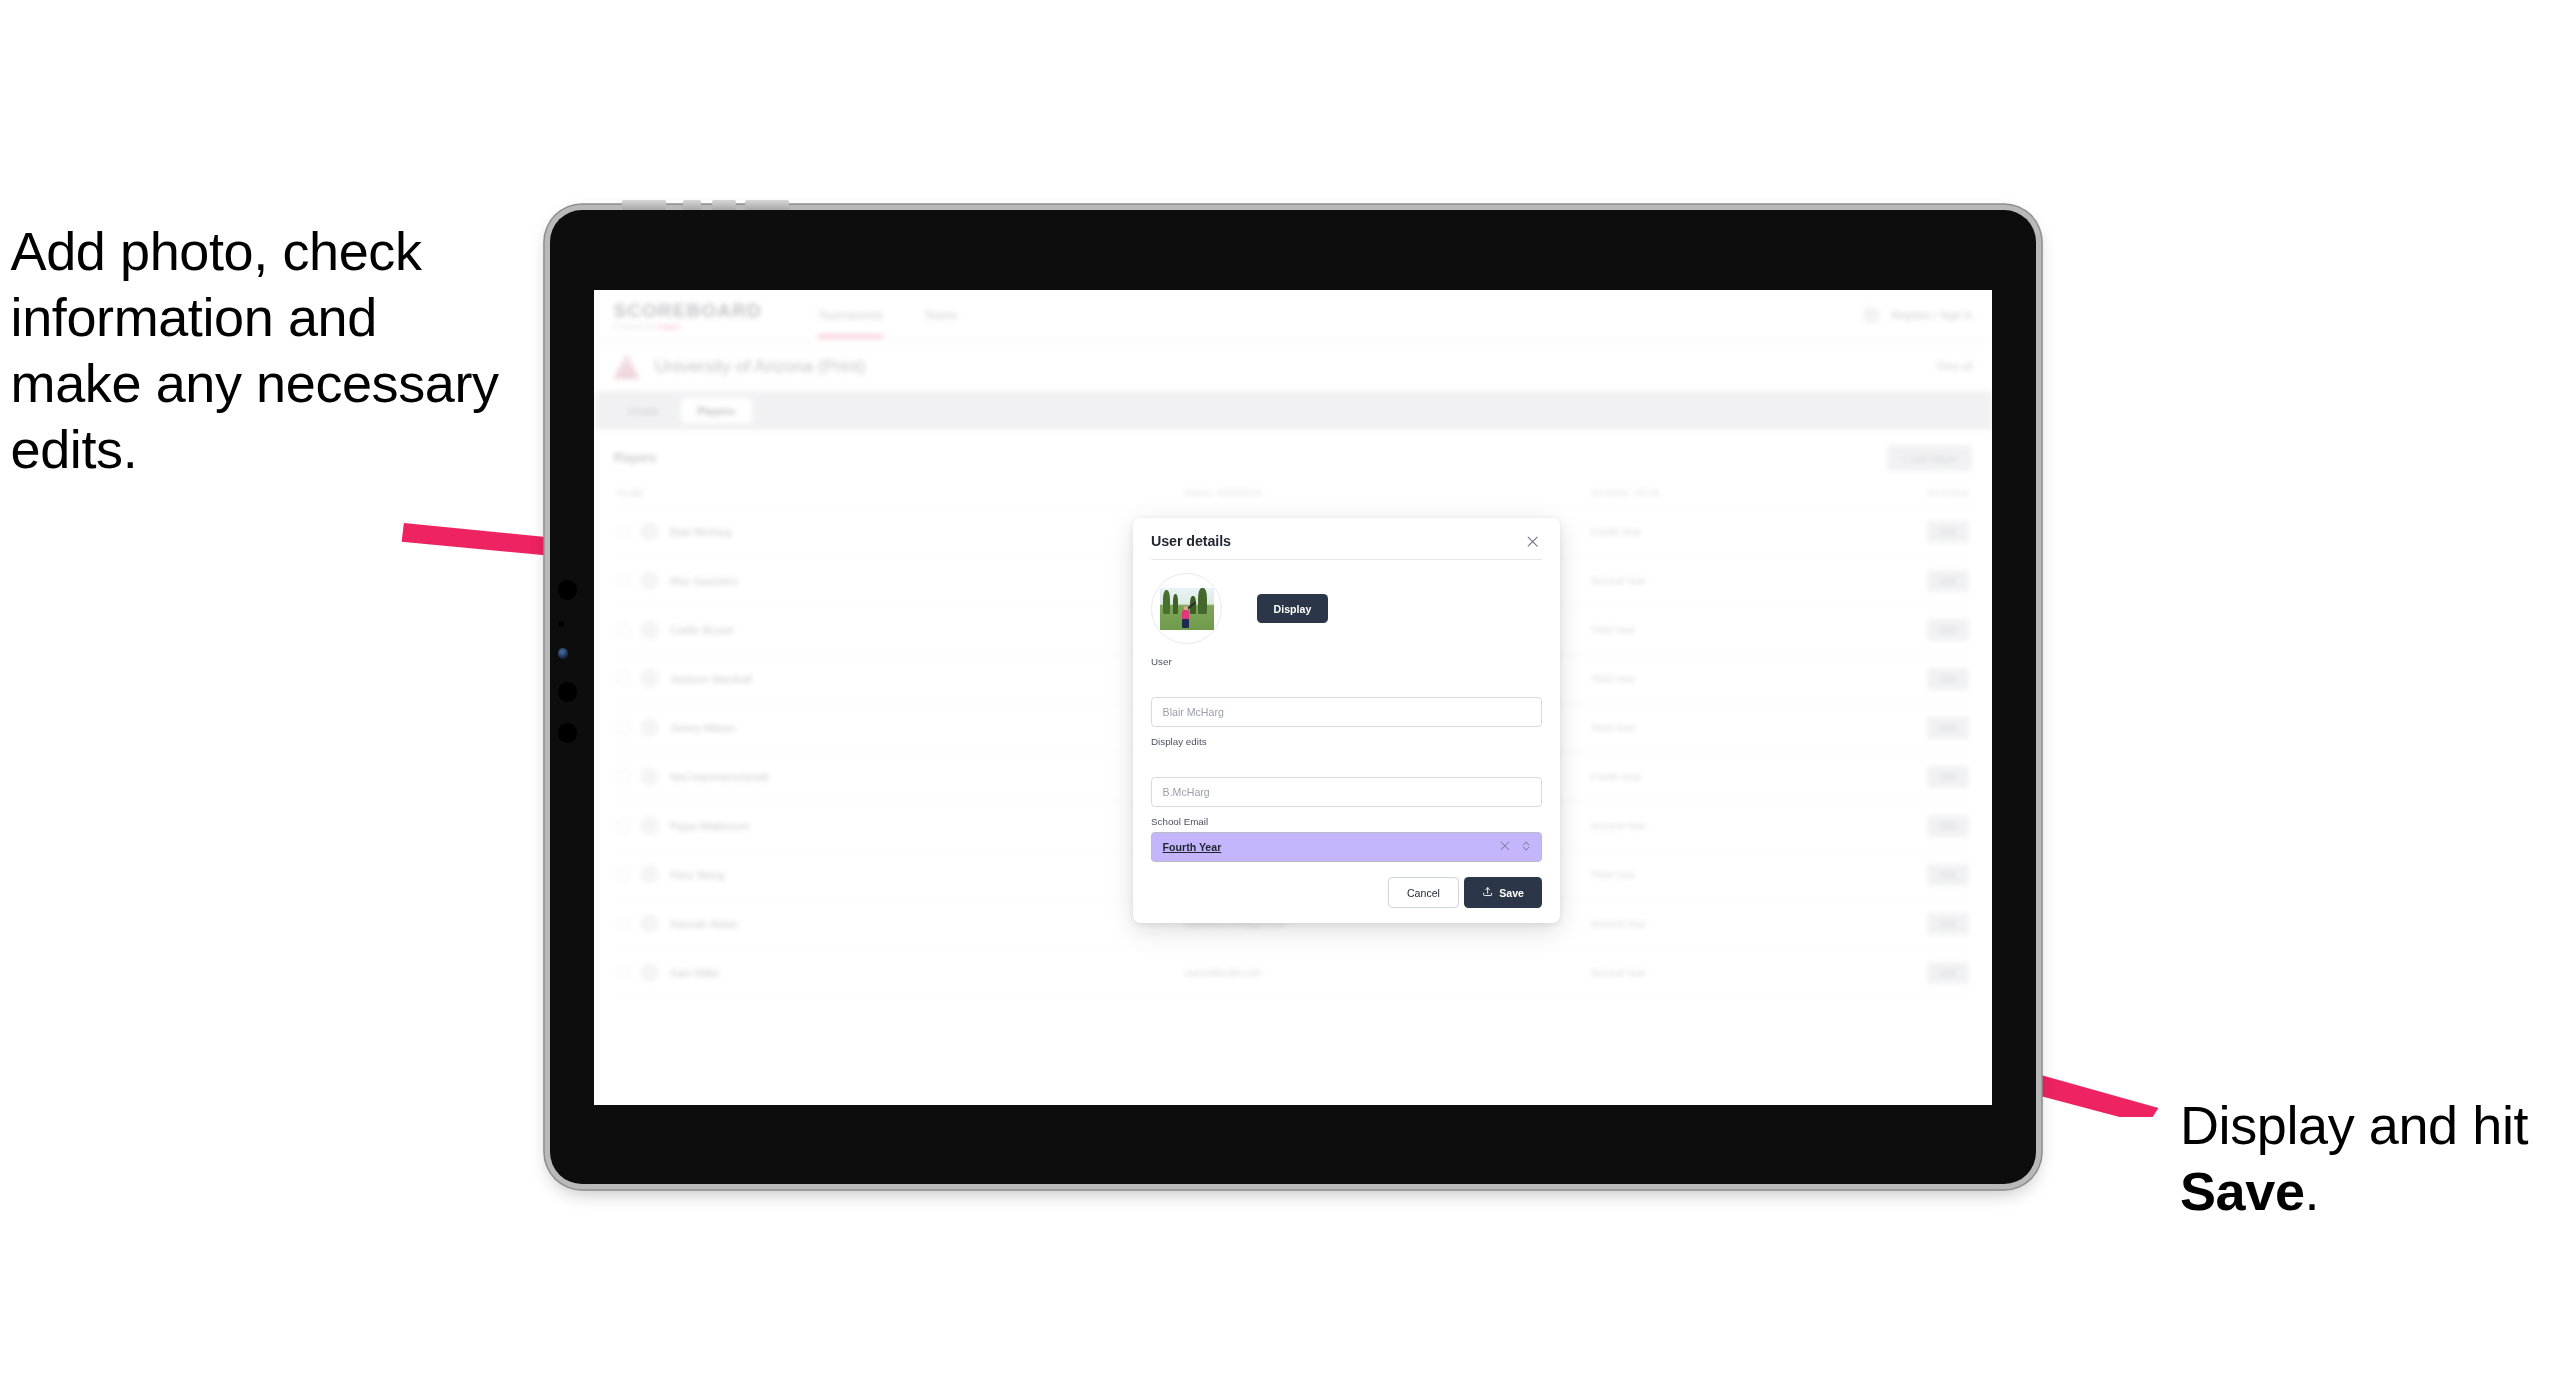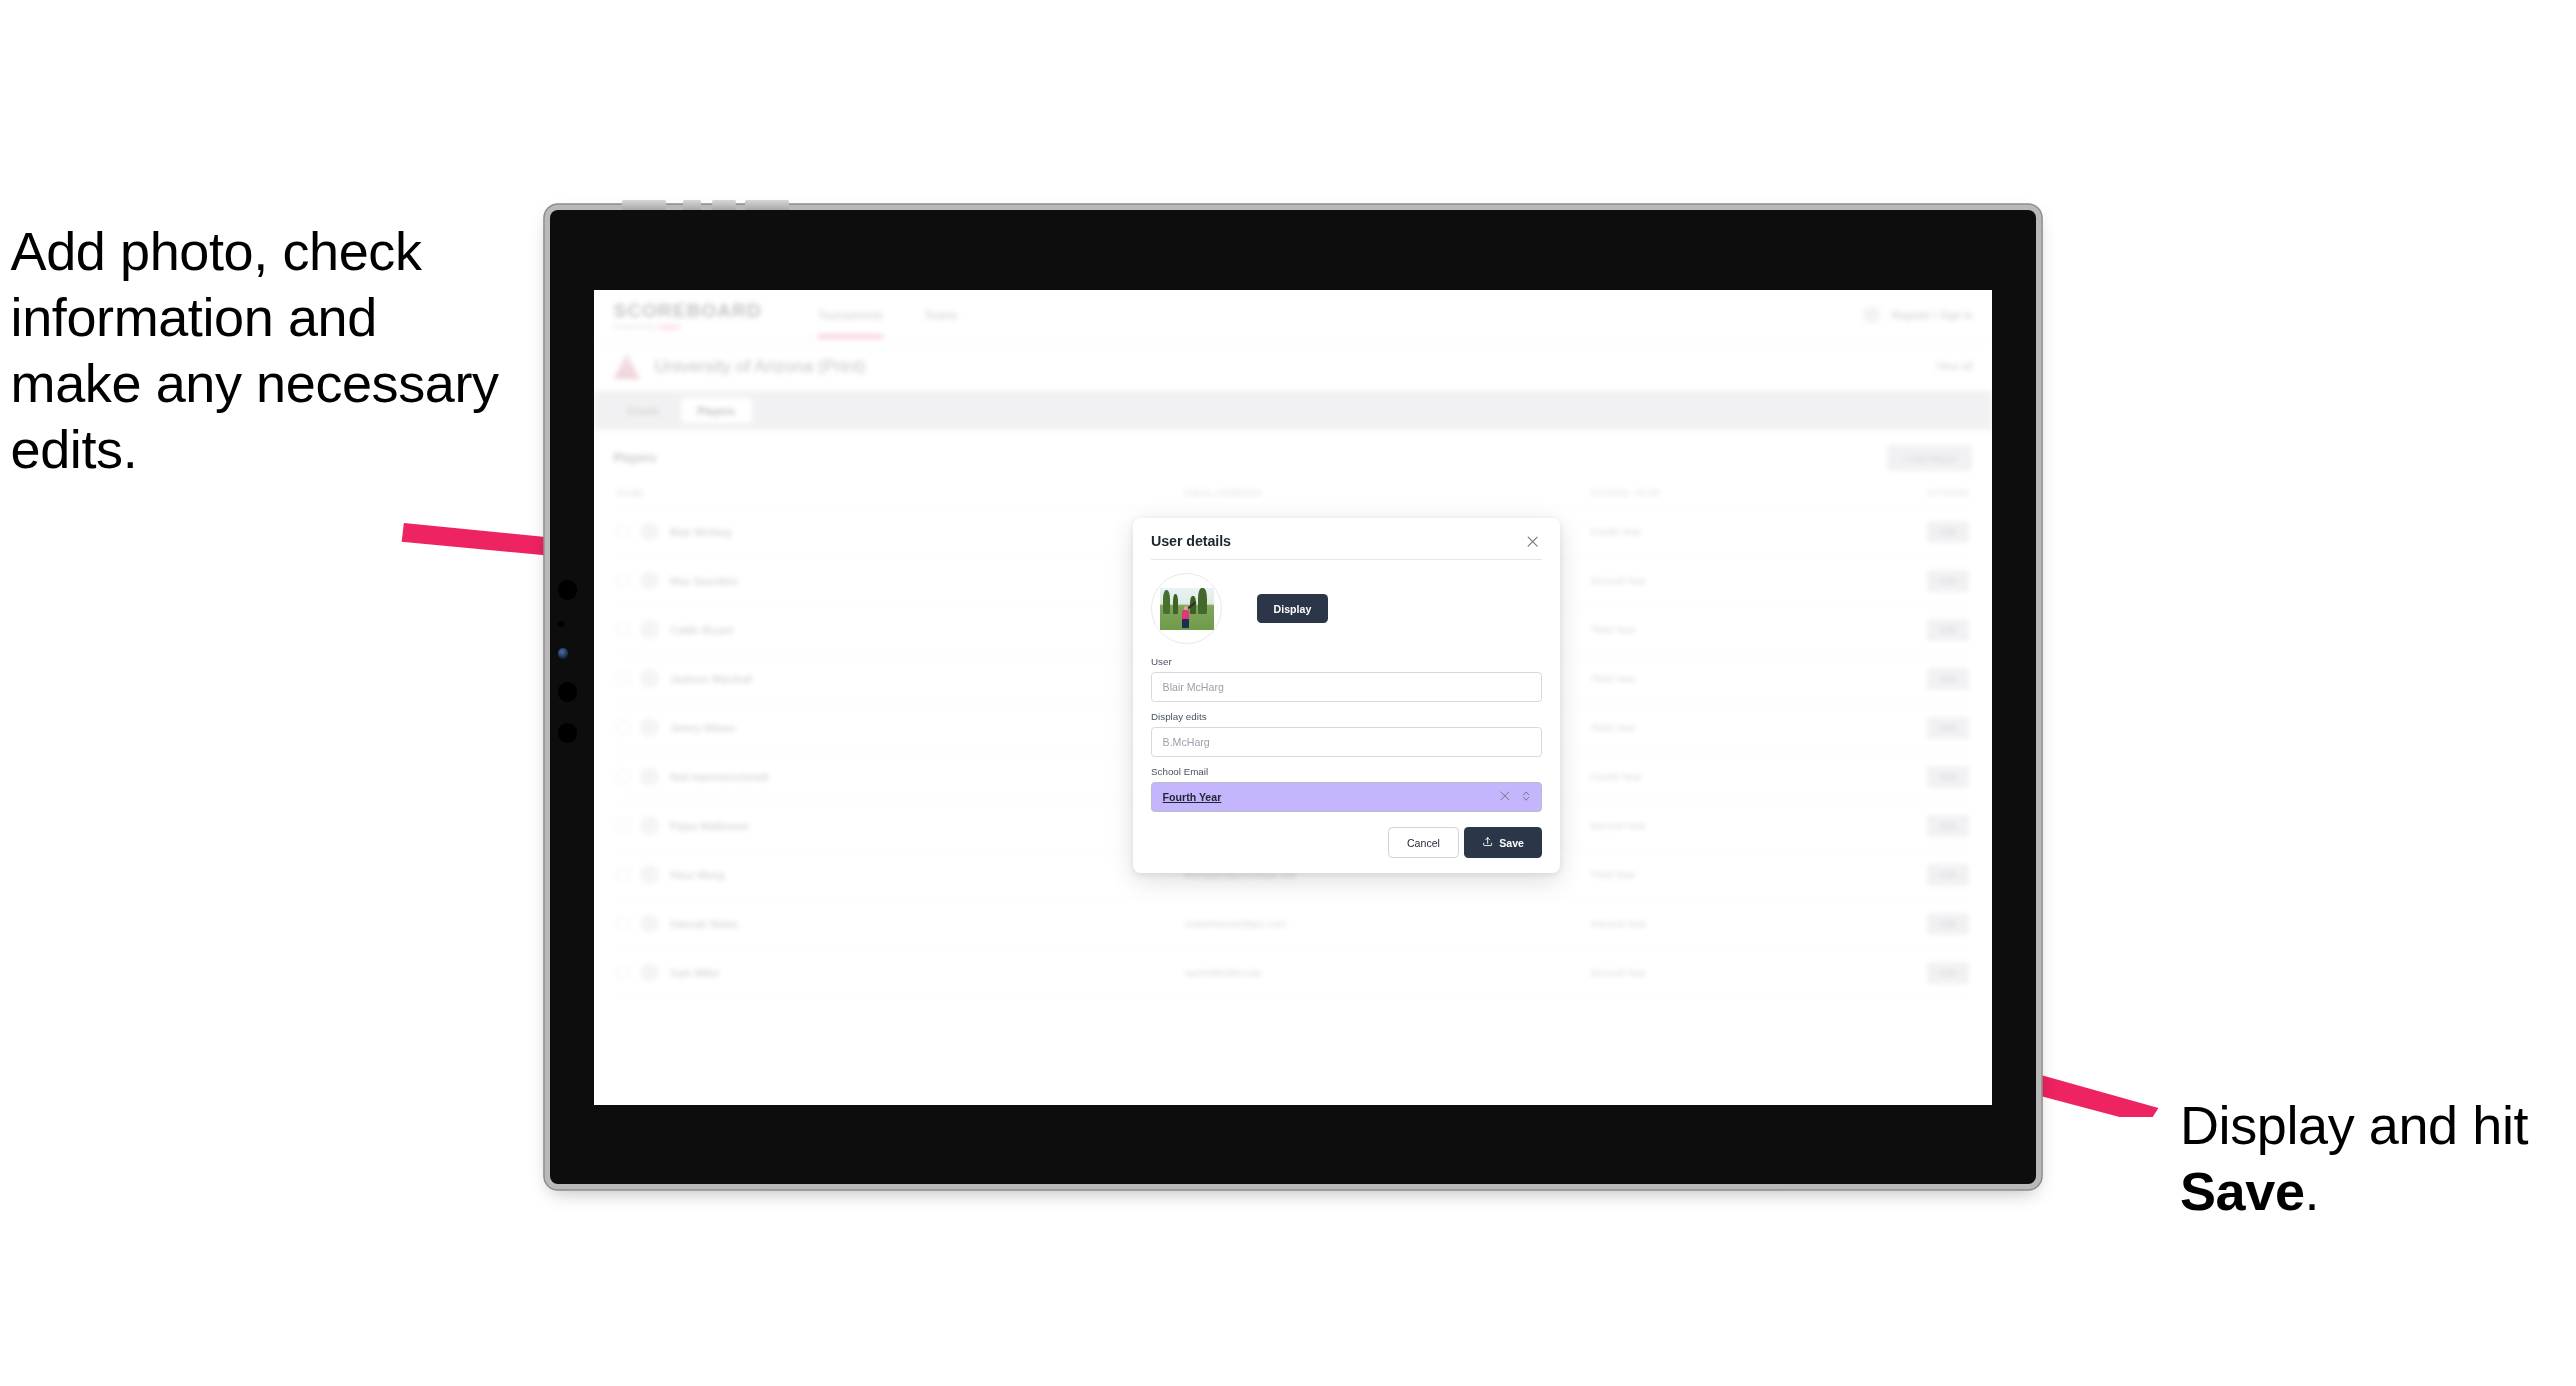--- a/index.html
+++ b/index.html
@@ -48,21 +48,21 @@
   #arrow-right-svg { left: 1502px; top: 868px; width: 664px;  height: 249px; }
 
   
   #tablet {
     position: absolute;
     left: 550px;
     top: 210px;
     width: 1486px;
     height: 974px;
     background: #0d0d0d;
-    border-radius: 8px;
+    border-radius: 32px;
     box-shadow: 0 0 0 5.3px #b9b9b9, 0 0 0 6.8px #8d8d8d, 0 7.5px 19.6px rgba(0,0,0,0.28);
   }
   
   .top-btn {
     position: absolute;
     top: -9.8px;
     height: 9.8px;
     background: linear-gradient(#d6d6d6, #a8a8a8);
     border-radius: 1.5px 1.5px 0 0;
   }
@@ -259,21 +259,21 @@
     font-family: "Liberation Sans", sans-serif;
   }
   .field { margin-bottom: 9px; }
   .field-label {
     display: block; font-size: 9.8px; color: #4a5260; margin-bottom: 4.5px;
   }
   .field-input {
     width: 100%; box-sizing: border-box;
     border: 0.8px solid #d6d9de; border-radius: 3.8px;
     padding: 8.3px 10.6px; font-size: 10.6px; color: #9aa1ac;
-    background: #ffffff; font-family: "Liberation Sans", sans-serif;
+    background: #ffffff; font-family: "Liberation Sans", sans-serif; margin-top: 25px;
   }
   .field-input::placeholder { color: #9aa1ac; }
   #select-wrap { position: relative; }
   #select-box {
     width: 100%; box-sizing: border-box;
     border: 0.8px solid #b9bec6; border-radius: 3.8px;
     padding: 8.3px 47px 8.3px 10.6px; font-size: 10.6px; color: #1f2630;
     font-weight: 600; background: #c4b5fd; cursor: pointer; text-decoration: underline;
   }
   #select-clear, #select-caret {

